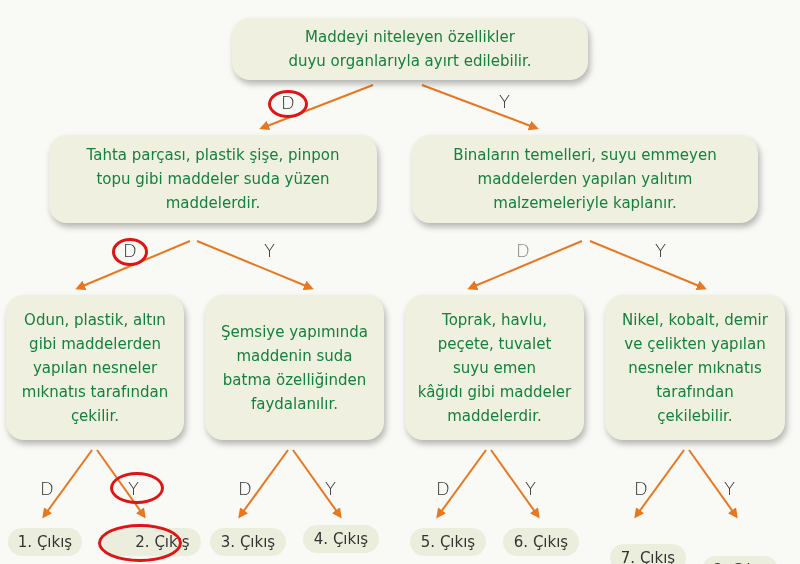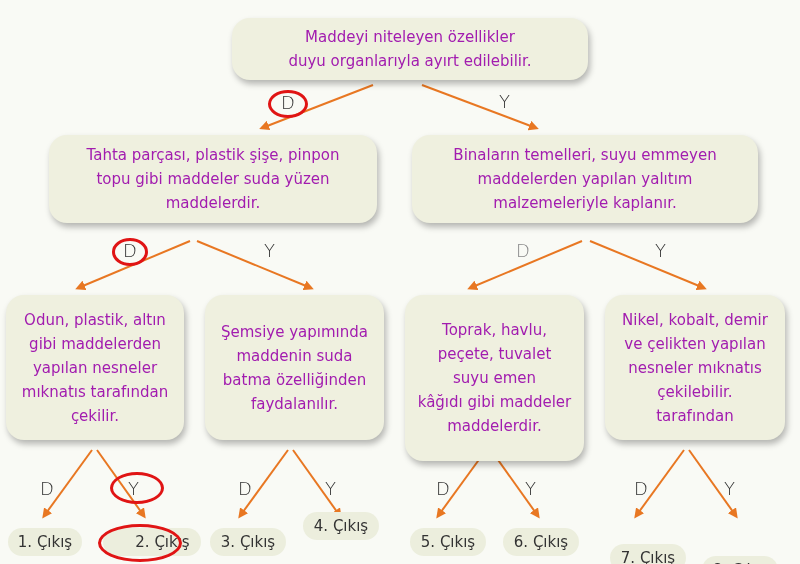--- a/index.html
+++ b/index.html
@@ -1,21 +1,21 @@
 <!DOCTYPE html>
 <html><head>
 <meta charset="utf-8">
 <style>
   html, body { margin:0; padding:0; }
   body { width:800px; height:564px; background:#f9faf5; position:relative; overflow:hidden;
          font-family:"DejaVu Sans", sans-serif; color:#2a2a2a; }
   .box { position:absolute; background:#eff0df; border-radius:18px;
          box-shadow: 2px 4px 6px rgba(0,0,0,0.28);
          display:flex; align-items:center; justify-content:center; text-align:center;
-         font-size:15px; line-height:24px; color:#a21caf; box-sizing:border-box; padding:4px 8px; }
+         font-size:15px; line-height:24px; color:#15803d; box-sizing:border-box; padding:4px 8px; }
   .box span { display:block; }
   .pill { position:absolute; background:#eceedd; border-radius:14px; height:28px;
           display:flex; align-items:center; justify-content:center; font-size:15px; color:#333; }
   .lbl { position:absolute; font-size:18px; color:#333; font-weight:300; }
   .circle { position:absolute; border:3px solid #e01414; border-radius:50%; box-sizing:border-box; }
   svg.arrows { position:absolute; left:0; top:0; }
 </style>
 </head>
 <body>
 
@@ -75,36 +75,36 @@
   </div>
 </div>
 <div class="box" style="left:205px;top:295px;width:179px;height:145px;">
   <div>
     <span>Şemsiye yapımında</span>
     <span>maddenin suda</span>
     <span>batma özelliğinden</span>
     <span>faydalanılır.</span>
   </div>
 </div>
-<div class="box" style="left:405px;top:295px;width:179px;height:166px;">
+<div class="box" style="left:405px;top:295px;width:179px;height:145px;">
   <div>
     <span>Toprak, havlu,</span>
     <span>peçete, tuvalet</span>
     <span>suyu emen</span>
     <span>kâğıdı gibi maddeler</span>
     <span>maddelerdir.</span>
   </div>
 </div>
 <div class="box" style="left:605px;top:295px;width:180px;height:145px;">
   <div>
     <span>Nikel, kobalt, demir</span>
     <span>ve çelikten yapılan</span>
     <span>nesneler mıknatıs</span>
+    <span>tarafından</span>
     <span>çekilebilir.</span>
-    <span>tarafından</span>
   </div>
 </div>
 
 <div class="lbl" style="left:281px;top:92px;">D</div>
 <div class="lbl" style="left:499px;top:91px;">Y</div>
 <div class="lbl" style="left:123px;top:240px;">D</div>
 <div class="lbl" style="left:264px;top:240px;">Y</div>
 <div class="lbl" style="left:516px;top:240px;color:#888;">D</div>
 <div class="lbl" style="left:655px;top:240px;">Y</div>
 <div class="lbl" style="left:40px;top:478px;">D</div>
@@ -112,21 +112,21 @@
 <div class="lbl" style="left:238px;top:478px;">D</div>
 <div class="lbl" style="left:325px;top:478px;">Y</div>
 <div class="lbl" style="left:436px;top:478px;">D</div>
 <div class="lbl" style="left:525px;top:478px;">Y</div>
 <div class="lbl" style="left:634px;top:478px;">D</div>
 <div class="lbl" style="left:724px;top:478px;">Y</div>
 
 <div class="pill" style="left:8px;top:528px;width:74px;">1. Çıkış</div>
 <div class="pill" style="left:103px;top:528px;width:77px;padding-left:21px;">2. Çıkış</div>
 <div class="pill" style="left:210px;top:528px;width:76px;">3. Çıkış</div>
-<div class="pill" style="left:303px;top:512px;width:76px;">4. Çıkış</div>
+<div class="pill" style="left:303px;top:525px;width:76px;">4. Çıkış</div>
 <div class="pill" style="left:410px;top:528px;width:76px;">5. Çıkış</div>
 <div class="pill" style="left:503px;top:528px;width:76px;">6. Çıkış</div>
 <div class="pill" style="left:610px;top:544px;width:76px;">7. Çıkış</div>
 <div class="pill" style="left:702px;top:556px;width:76px;text-align:right;">8. Çıkış</div>
 
 <div class="circle" style="left:268px;top:90px;width:40px;height:28px;"></div>
 <div class="circle" style="left:112px;top:238px;width:36px;height:28px;"></div>
 <div class="circle" style="left:110px;top:472px;width:54px;height:32px;"></div>
 <div class="circle" style="left:98px;top:524px;width:84px;height:38px;"></div>
 

